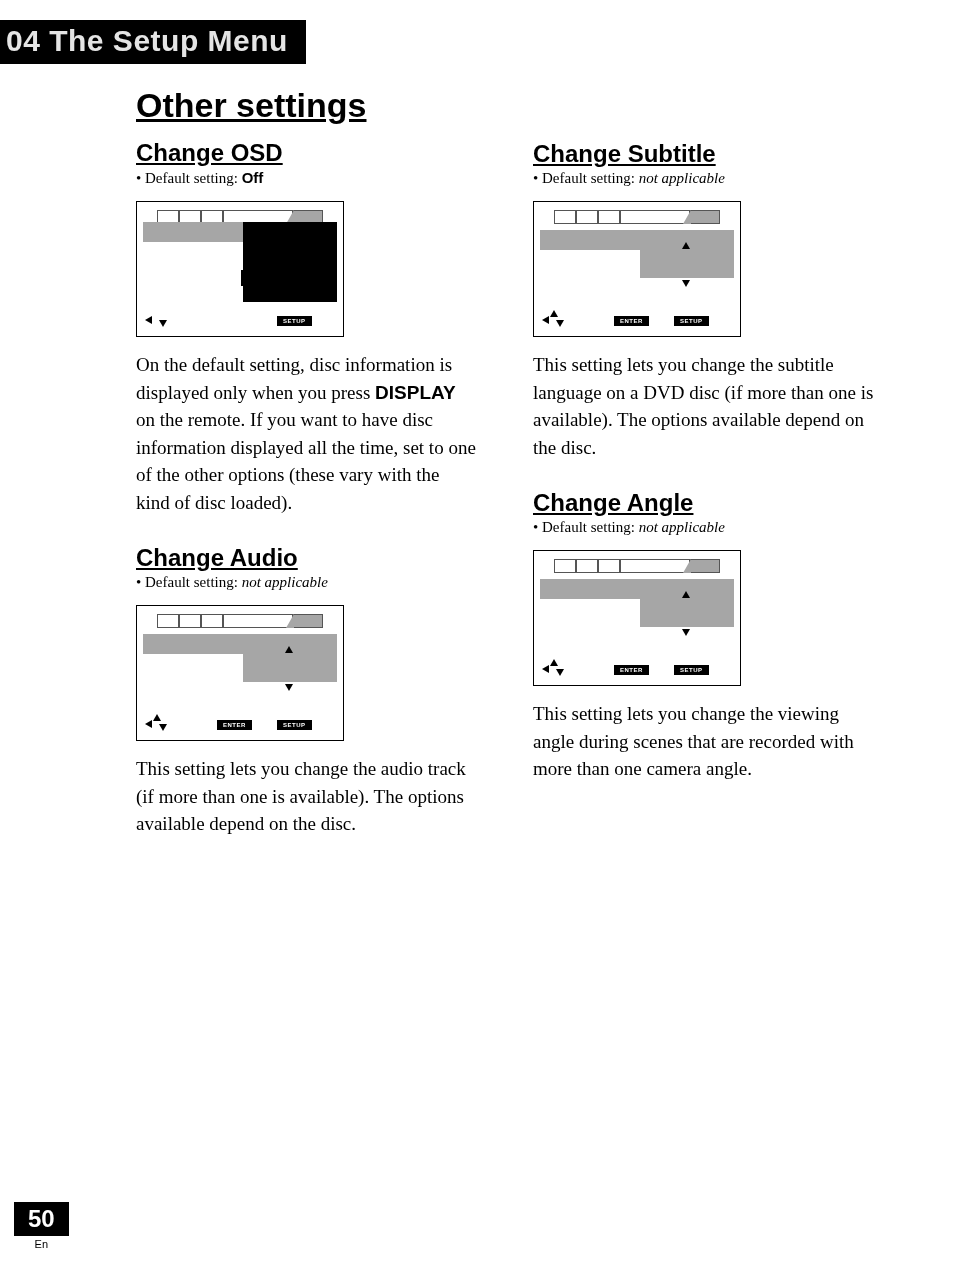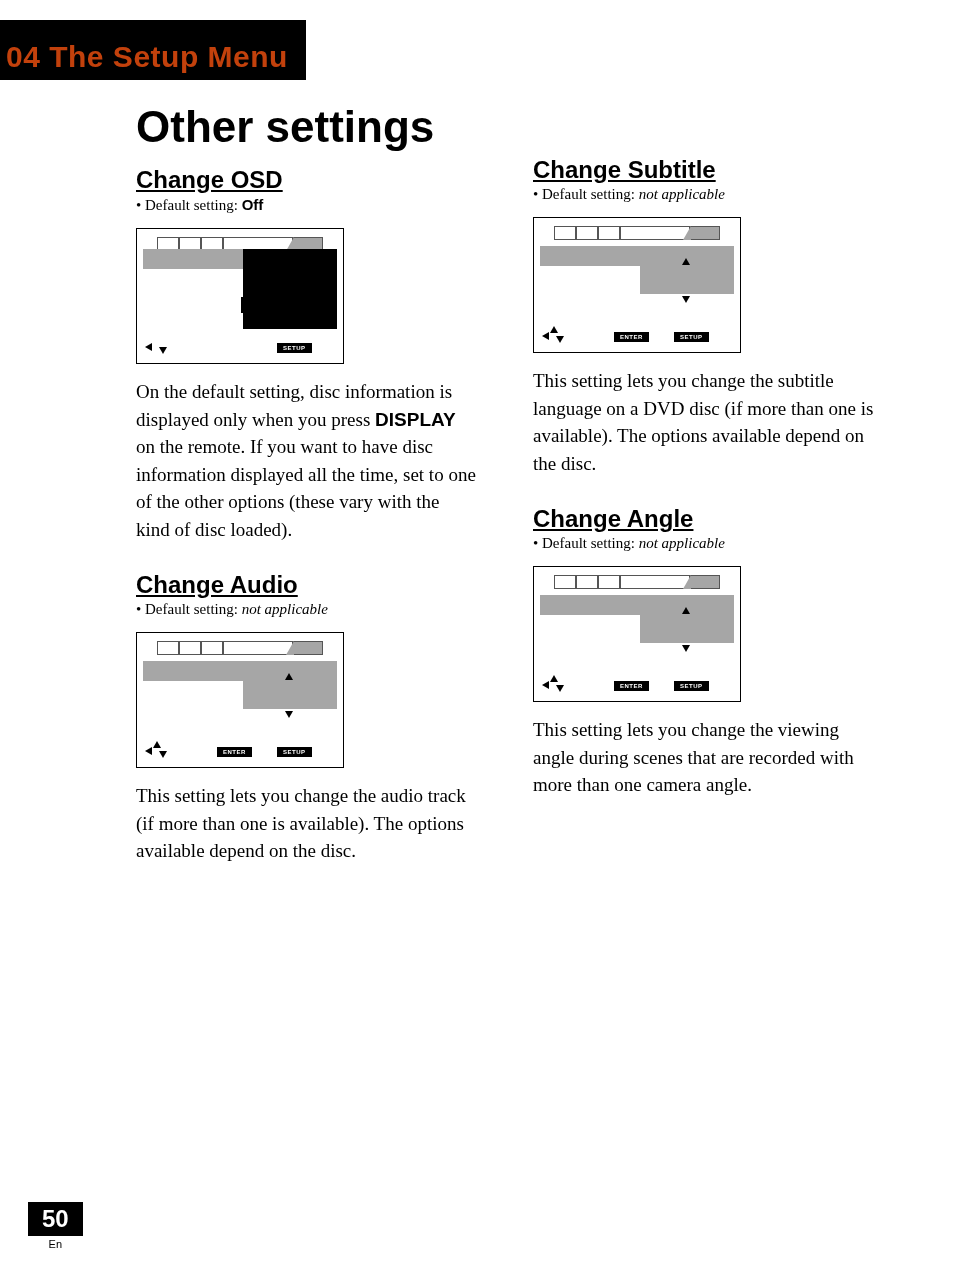--- a/index.html
+++ b/index.html
@@ -6,42 +6,43 @@
   body {
     width: 954px;
     height: 1280px;
     background: #fff;
     font-family: Georgia, 'Times New Roman', serif;
     color: #000;
     position: relative;
   }
   .chapter-header {
     background: #000;
-    color: #c2410c;
+    color: #e5e5e5;
     font-family: Arial, Helvetica, sans-serif;
     font-weight: bold;
     font-size: 30px;
-    padding: 20px 18px 6px 6px;
+    padding: 4px 18px 6px 6px;
     display: inline-block;
     margin-top: 20px;
     letter-spacing: 0.5px;
   }
   .content {
     padding: 22px 80px 0 136px;
     display: flex;
     gap: 56px;
   }
   .col {
     flex: 1;
   }
   h1.section-title {
     font-family: Arial, Helvetica, sans-serif;
     font-weight: bold;
-    font-size: 44px;
+    font-size: 34px;
     margin-bottom: 14px;
+    text-decoration: underline;
   }
   h2.subsection {
     font-family: Arial, Helvetica, sans-serif;
     font-weight: bold;
     font-size: 24px;
     margin-bottom: 2px;
     text-decoration: underline;
   }
   .bullet-line {
     font-size: 15px;
@@ -162,21 +163,21 @@
   .screen-diagram.type-osd .gray-band.top { top: 20px; height: 20px; }
   .screen-diagram.type-osd .cursor {
     position: absolute;
     left: 104px; top: 68px;
     width: 3px; height: 16px;
     background: #000;
   }
   .page-footer {
     position: absolute;
     bottom: 30px;
-    left: 28px;
+    left: 14px;
   }
   .page-number {
     background: #000;
     color: #fff;
     font-family: Arial, sans-serif;
     font-weight: bold;
     font-size: 24px;
     padding: 3px 14px;
     display: inline-block;
   }

